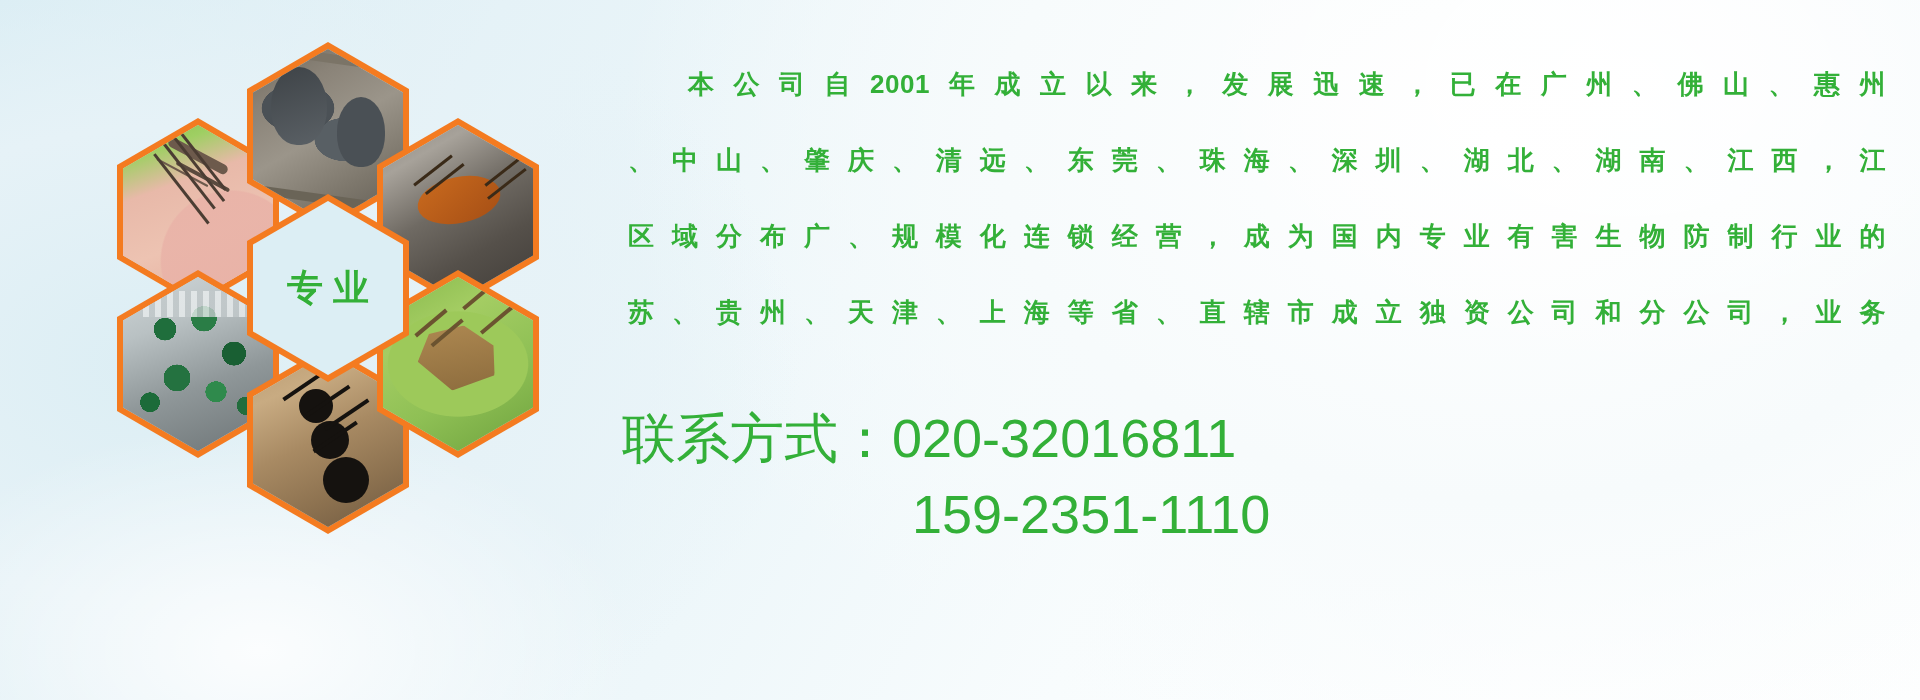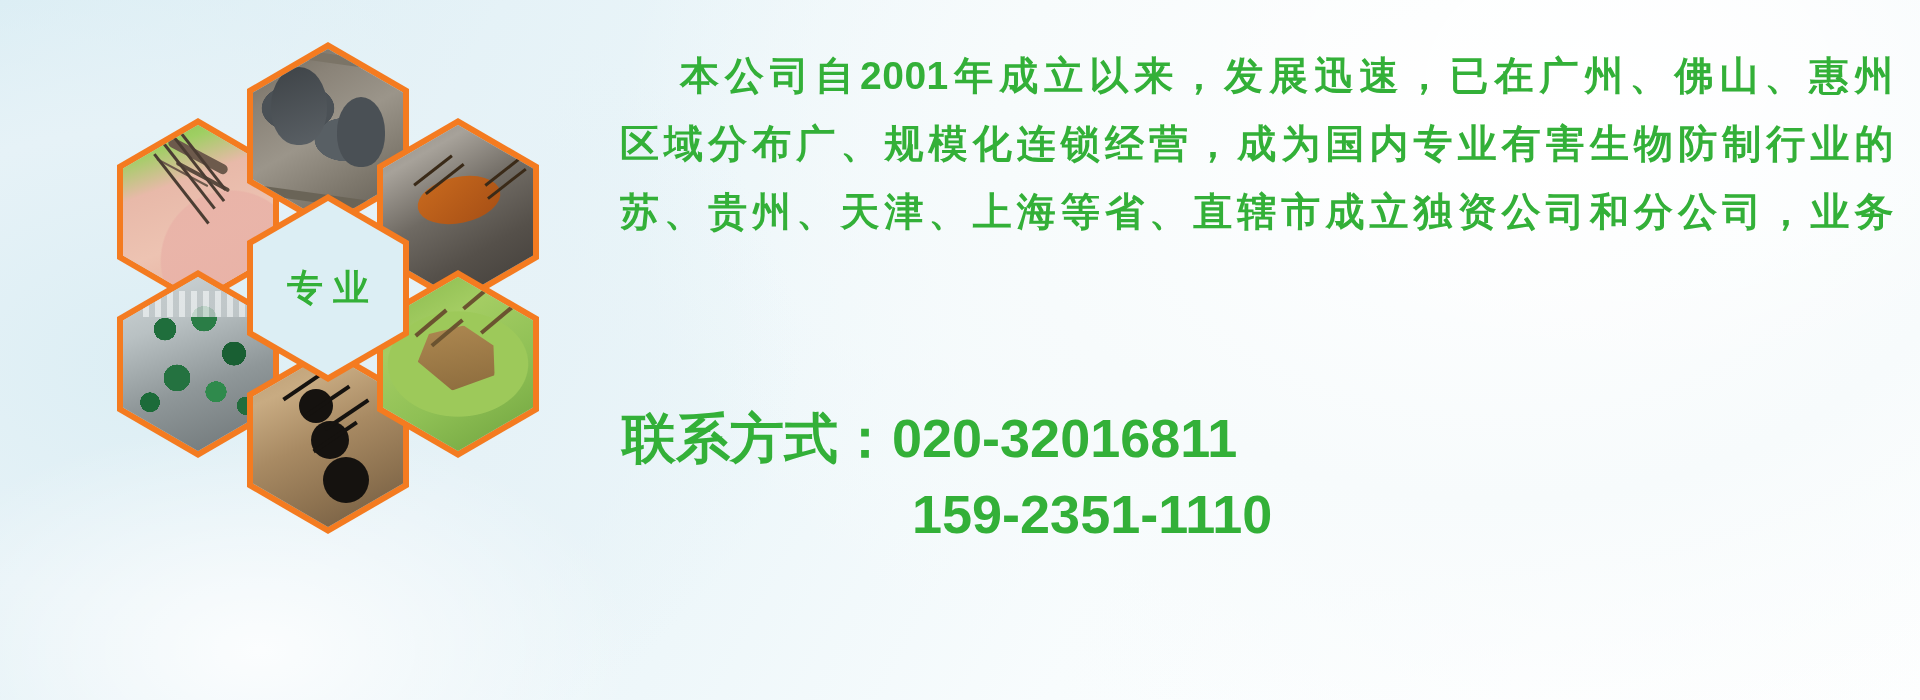--- a/index.html
+++ b/index.html
@@ -146,30 +146,30 @@
     content:"";position:absolute;left:28px;top:44px;width:40px;height:4px;background:#6b5330;
     transform:rotate(-40deg);
     box-shadow:6px 18px 0 0 #6b5330, 54px 10px 0 0 #6b5330, 52px 40px 0 0 #6b5330;
   }
 
   
   #body-copy{
     position:absolute;left:612px;top:38px;width:1290px;
   }
   #body-copy p{
-    margin:8px;color:#33b038;font-weight:bold;
-    font-size:39px;line-height:60px;letter-spacing:.5px;
+    margin:16px;color:#33b038;font-weight:bold;
+    font-size:26px;line-height:60px;letter-spacing:.5px;
     text-align:justify;text-align-last:justify;
   }
   #body-copy p.first{text-indent:60px;}
   #body-copy p.last{text-align:left;text-align-last:left;}
 
   #contact{position:absolute;left:622px;top:400px;width:1280px;}
   .contact-line{
-    color:#33b038;font-weight:bold;font-size:54px;line-height:76px;white-space:nowrap;
+    color:#33b038;font-weight:normal;font-size:54px;line-height:76px;white-space:nowrap;
   }
   #contact-line-1{text-align:left;padding-left:0;}
   #contact-line-2{text-align:left;padding-left:290px;}
 </style>
 </head>
 <body>
 
 <div id="banner">
 
   <div id="glow-tr"></div>
@@ -215,20 +215,21 @@
 
     <div class="hex" id="hex-center">
       <div class="inner">
         <div class="center-line">专业</div>
       </div>
     </div>
   </div>
 
   <div id="body-copy">
     <p class="first">本公司自2001年成立以来，发展迅速，已在广州、佛山、惠州</p>
+    <p>、中山、肇庆、清远、东莞、珠海、深圳、湖北、湖南、江西，江</p>
     <p>区域分布广、规模化连锁经营，成为国内专业有害生物防制行业的</p>
     <p>苏、贵州、天津、上海等省、直辖市成立独资公司和分公司，业务</p>
   </div>
 
   <div id="contact">
     <div class="contact-line" id="contact-line-1">联系方式：020-32016811</div>
     <div class="contact-line" id="contact-line-2">159-2351-1110</div>
   </div>
 
 </div>

